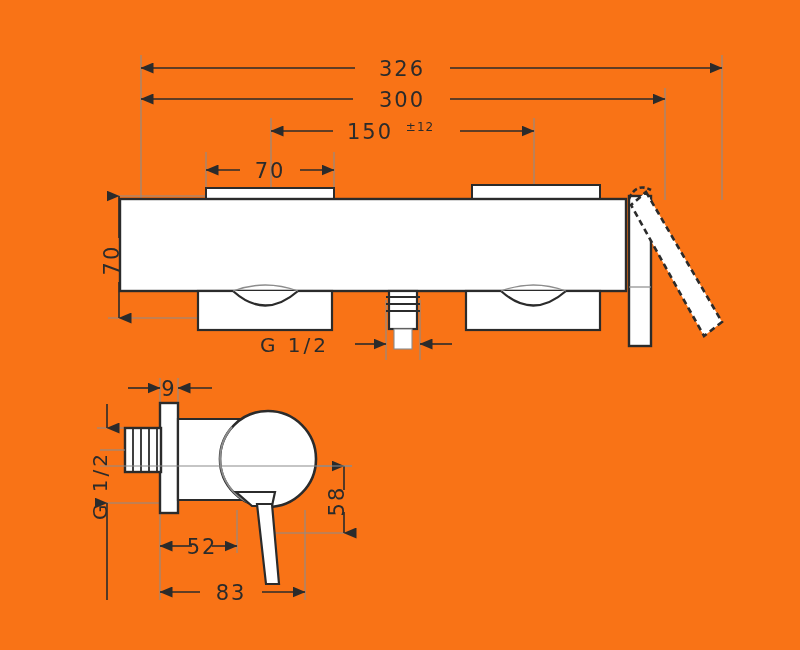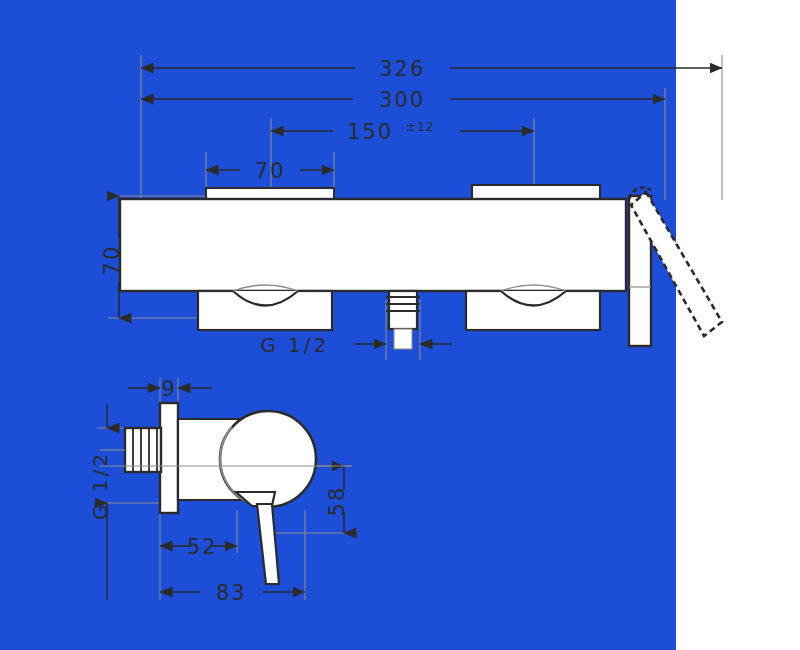--- a/index.html
+++ b/index.html
@@ -1,18 +1,18 @@
 <!DOCTYPE html>
 <html><head>
 <meta charset="utf-8">
 <style>
   html,body{margin:0;padding:0;background:#ffffff;}
   body{width:800px;height:650px;overflow:hidden;
        font-family:"DejaVu Sans","Liberation Sans",sans-serif;}
-  #stage{position:relative;width:676px;height:650px;background:#1d4ed8;}
+  #stage{position:relative;width:800px;height:650px;background:#f97316;}
   svg{display:block;}
   .dimtext{font-family:"DejaVu Sans","Liberation Sans",sans-serif;
            font-size:21px;fill:#2b2b2b;letter-spacing:2px;font-weight:400;}
   .dimtext.sup{font-size:12px;letter-spacing:1px;}
   .glabel{font-family:"DejaVu Sans","Liberation Sans",sans-serif;
           font-size:20px;fill:#2b2b2b;letter-spacing:3px;}
 </style>
 </head>
 <body>
 

